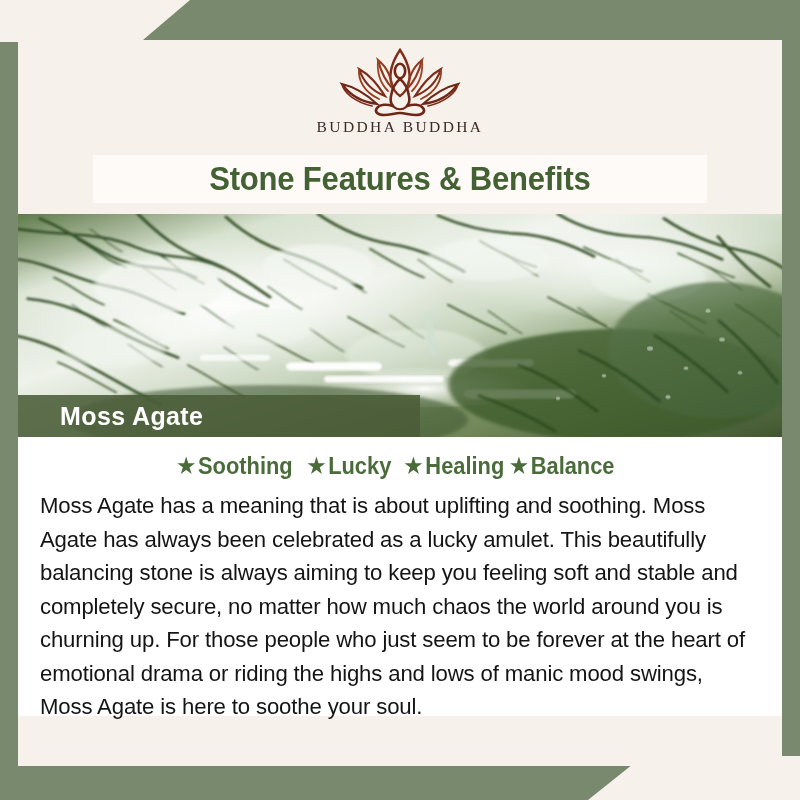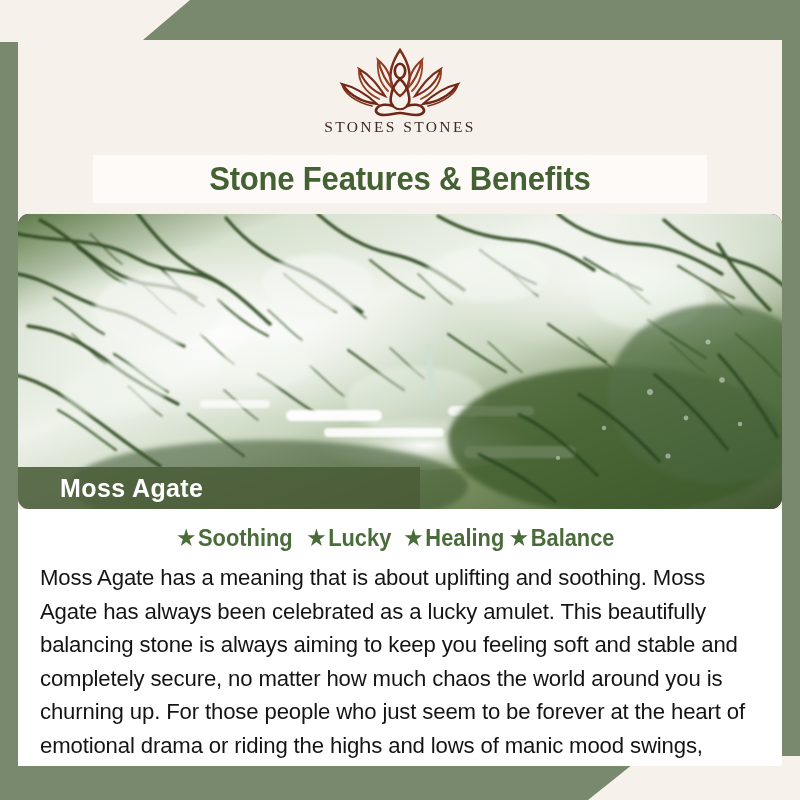--- a/index.html
+++ b/index.html
@@ -78,24 +78,23 @@
     color: #436133;
     letter-spacing: -0.2px;
     transform: scaleX(0.94);
     white-space: nowrap;
   }
 
   
   #photo-wrap {
     position: relative;
     width: 764px;
-    height: 295px;
+    height: 223px;
     overflow: hidden;
     background: #4c1d95;
-    border-radius: 11px;
   }
   #photo { position: absolute; inset: 0; }
   #photo svg { display: block; width: 100%; height: 100%; }
 
   
   #stone-caption {
     position: absolute;
     left: 0;
     bottom: 0;
     width: 402px;
@@ -188,21 +187,21 @@
         </g>
 
         <g fill="none" stroke="#6e2716" stroke-width="2.6" stroke-linecap="round" stroke-linejoin="round">
           <ellipse cx="75" cy="27" rx="5.2" ry="7.2"></ellipse>
           <path d="M75 35 C70 39 67 45 66 52 C65 57 66 60 68 62"></path>
           <path d="M75 35 C80 39 83 45 84 52 C85 57 84 60 82 62"></path>
           <path d="M68 62 C62 60 55 60 52 64 C49 68 53 71 59 71 C65 71 70 69 75 69 C80 69 85 71 91 71 C97 71 101 68 98 64 C95 60 88 60 82 62"></path>
           <path d="M69 63 C72 66 78 66 81 63" stroke-width="2.1"></path>
         </g>
       </svg>
-      <div id="brand-name">STONES STONES</div>
+      <div id="brand-name">BUDDHA BUDDHA</div>
     </div>
 
     <div id="title-band">
       <div id="title-text">Stone Features &amp; Benefits</div>
     </div>
 
     <div id="photo-wrap">
       <div id="photo">
         <svg viewBox="0 0 764 295" preserveAspectRatio="none">
           <defs>

